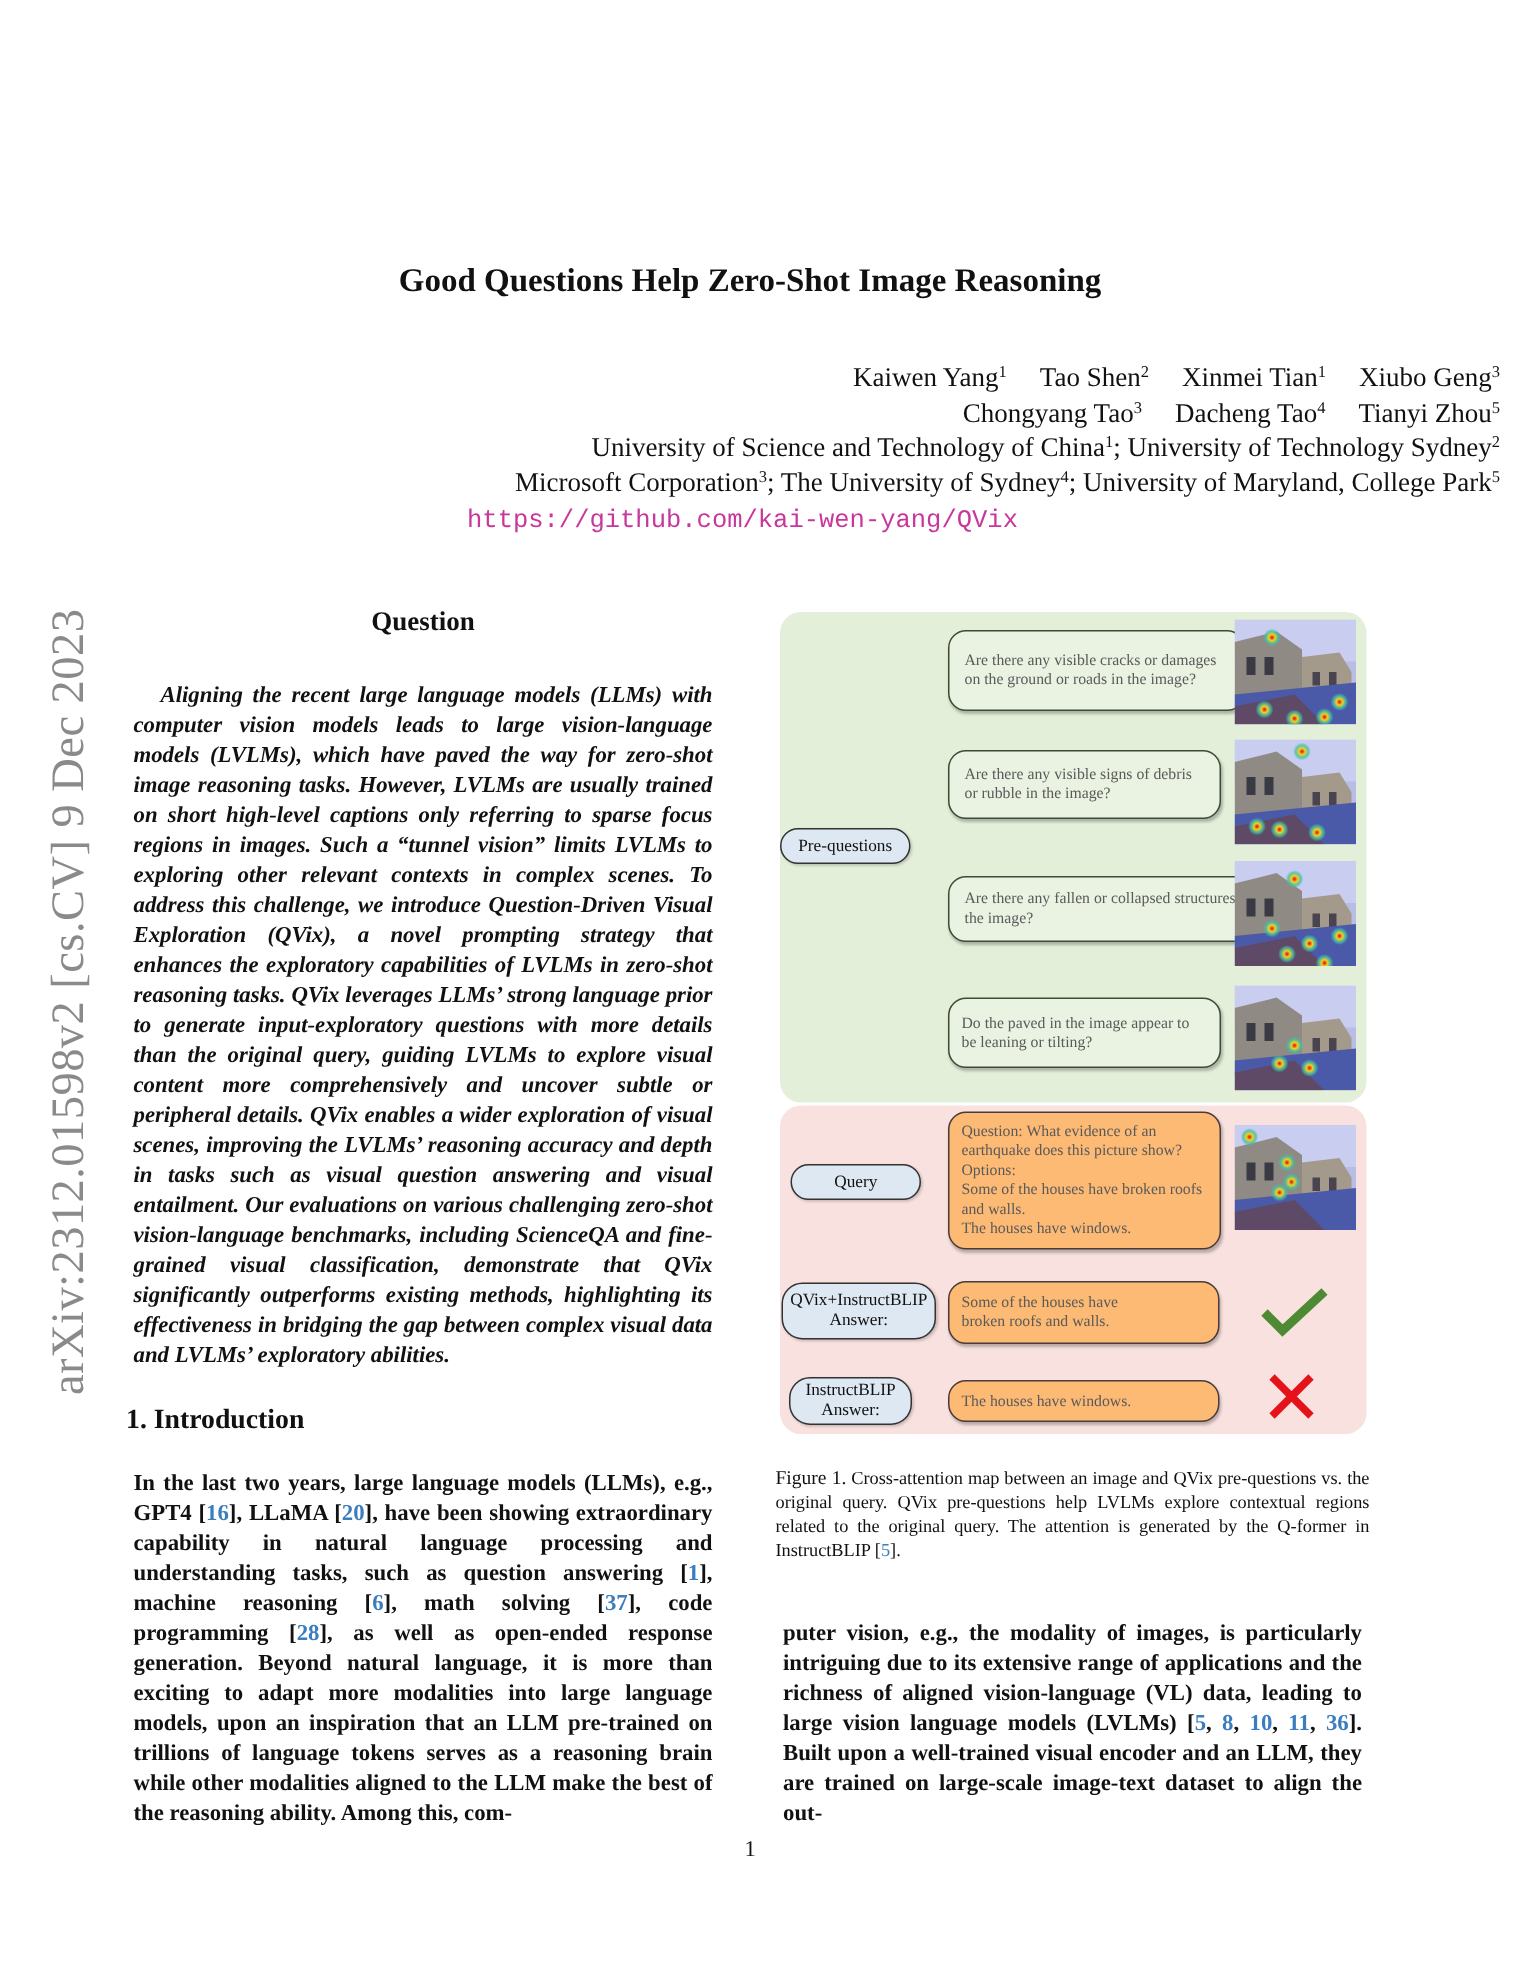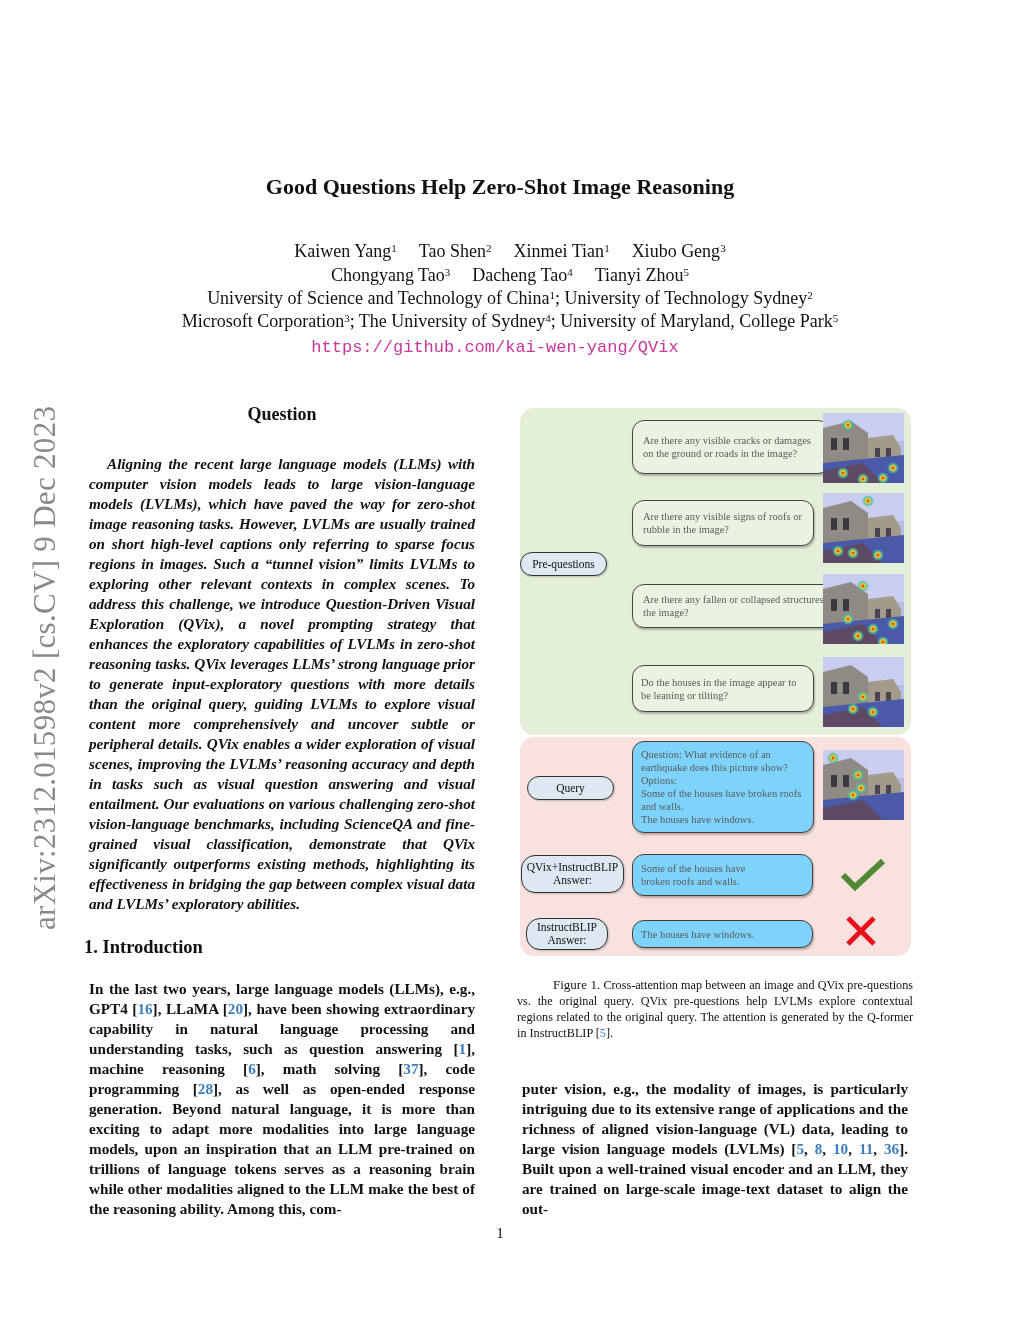--- a/index.html
+++ b/index.html
@@ -1,41 +1,41 @@
 <!DOCTYPE html>
 <html><head>
 <meta charset="utf-8">
 <style>
   html, body { margin:0; padding:0; background:#ffffff; }
   body { width:1024px; height:1325px; position:relative; overflow:hidden; font-family:"Liberation Serif", serif; color:#111; }
   .abs { position:absolute; }
   .title { left:0; width:1000px; top:174px; text-align:center; font-weight:bold; font-size:22px;font-family:Liberation Serif, serif; }
-  .authors { left:10px; width:1000px; text-align:center; font-size:18px; line-height:23.5px; }
+  .authors { left:0; width:1000px; text-align:right; font-size:18px; line-height:23.5px; }
   .authors sup { font-size:11px; vertical-align:top; position:relative; top:-3px; }
   .authors .gap { display:inline-block; width:22px; }
   .url { left:0; width:990px; top:338px; text-align:center; font-family:"Liberation Mono", monospace; font-size:17px; color:#c8379b; }
   .arxiv { left:27px; top:930px; transform-origin:0 0; transform:rotate(-90deg); font-size:31px; color:#8a8a8a; white-space:nowrap; letter-spacing:0.3px; }
   .h-abs { left:84px; width:396px; top:404px; text-align:center; font-weight:bold; font-size:18px; }
   .col { font-size:15.2px; line-height:20px; text-align:justify; }
   .col p { margin:5px;font-weight:bold; }
   .abstract { left:84px; width:396px; top:449px; font-style:italic; }
   .abstract p { text-indent:18px; }
   .h-intro { left:84px; top:937px; font-weight:bold; font-size:18.5px; }
   .intro { left:84px; width:396px; top:974px; }
   .right-text { left:517px; width:396px; top:1074px; }
   .cite { color:#3b7dbd; }
   .caption { left:517px; width:396px; top:977px; font-size:12.2px; line-height:16px; text-align:justify; }
-  .caption .flabel { font-size:13px;margin-left:36px; }
+  .caption .flabel { font-size:13px; }
   .pagenum { left:0; width:1000px; top:1225px; text-align:center; font-size:15px; }
 
   
   .panel-green { left:520px; top:408px; width:391px; height:327px; background:#e3efd9; border-radius:14px; }
   .panel-pink  { left:520px; top:737px; width:391px; height:219px; background:#f8e1df; border-radius:14px; }
   .qbox { background:#eaf3e2; border:1.5px solid #3e4a38; border-radius:12px; box-shadow:1px 2px 2px rgba(0,0,0,0.25); font-size:10.5px; line-height:13px; color:#5a5a5a; padding:5px 8px 5px 10px; box-sizing:border-box; display:flex; align-items:center; }
-  .pbox { background:#7dd3fc; border:1.5px solid #4a3a3a; border-radius:12px; box-shadow:1px 2px 2px rgba(0,0,0,0.25); font-size:10.5px; line-height:13px; color:#5a5a5a; padding:4px 8px; box-sizing:border-box; display:flex; align-items:center; white-space:pre-line; }
+  .pbox { background:#fdba74; border:1.5px solid #4a3a3a; border-radius:12px; box-shadow:1px 2px 2px rgba(0,0,0,0.25); font-size:10.5px; line-height:13px; color:#5a5a5a; padding:4px 8px; box-sizing:border-box; display:flex; align-items:center; white-space:pre-line; }
   .label-pill { background:#dde8f3; border:1.5px solid #333; border-radius:14px; font-size:11.5px; line-height:13px; color:#111; text-align:center; box-sizing:border-box; display:flex; align-items:center; justify-content:center; box-shadow:1px 1px 2px rgba(0,0,0,0.2); }
   .thumb { width:81px; height:70px; overflow:hidden; }
   .thumb svg { display:block; }
 </style>
 </head>
 <body>
 
 <div class="abs arxiv">arXiv:2312.01598v2  [cs.CV]  9 Dec 2023</div>
 
 <div class="abs title">Good Questions Help Zero-Shot Image Reasoning</div>
@@ -55,23 +55,23 @@
 <div class="abs col intro">
     <p id="intro-p">In the last two years, large language models (LLMs), e.g., GPT4 [<span class="cite">16</span>], LLaMA [<span class="cite">20</span>], have been showing extraordinary capability in natural language processing and understanding tasks, such as question answering [<span class="cite">1</span>], machine reasoning [<span class="cite">6</span>], math solving [<span class="cite">37</span>], code programming [<span class="cite">28</span>], as well as open-ended response generation.  Beyond natural language, it is more than exciting to adapt more modalities into large language models, upon an inspiration that an LLM pre-trained on trillions of language tokens serves as a reasoning brain while other modalities aligned to the LLM make the best of the reasoning ability.  Among this, com-</p>
   </div>
 
 <div class="abs panel-green"></div>
 <div class="abs panel-pink"></div>
 
 <div class="abs label-pill" style="left:520px;top:552px;width:87px;height:24px;">Pre-questions</div>
 
 <div class="abs qbox" style="left:632px;top:420px;width:198px;height:54px;">Are there any visible cracks or damages on the ground or roads in the image?</div>
-<div class="abs qbox" style="left:632px;top:500px;width:182px;height:46px;">Are there any visible signs of roofs or rubble in the image?</div>
+<div class="abs qbox" style="left:632px;top:500px;width:182px;height:46px;">Are there any visible signs of debris or rubble in the image?</div>
 <div class="abs qbox" style="left:632px;top:584px;width:218px;height:44px;">Are there any fallen or collapsed structures in the image?</div>
-<div class="abs qbox" style="left:632px;top:665px;width:182px;height:47px;padding-left:8px;">Do the houses in the image appear to be leaning or tilting?</div>
+<div class="abs qbox" style="left:632px;top:665px;width:182px;height:47px;padding-left:8px;">Do the paved in the image appear to be leaning or tilting?</div>
 
 <div class="abs thumb" style="left:823px;top:413px;">
     <svg width="81" height="70" viewBox="0 0 81 70">
       <defs>
         <radialGradient id="hs0">
           <stop offset="0" stop-color="#d0101a"></stop>
           <stop offset="0.35" stop-color="#f2d020"></stop>
           <stop offset="0.7" stop-color="#3fc1a8" stop-opacity="0.8"></stop>
           <stop offset="1" stop-color="#3fc1a8" stop-opacity="0"></stop>
         </radialGradient>

